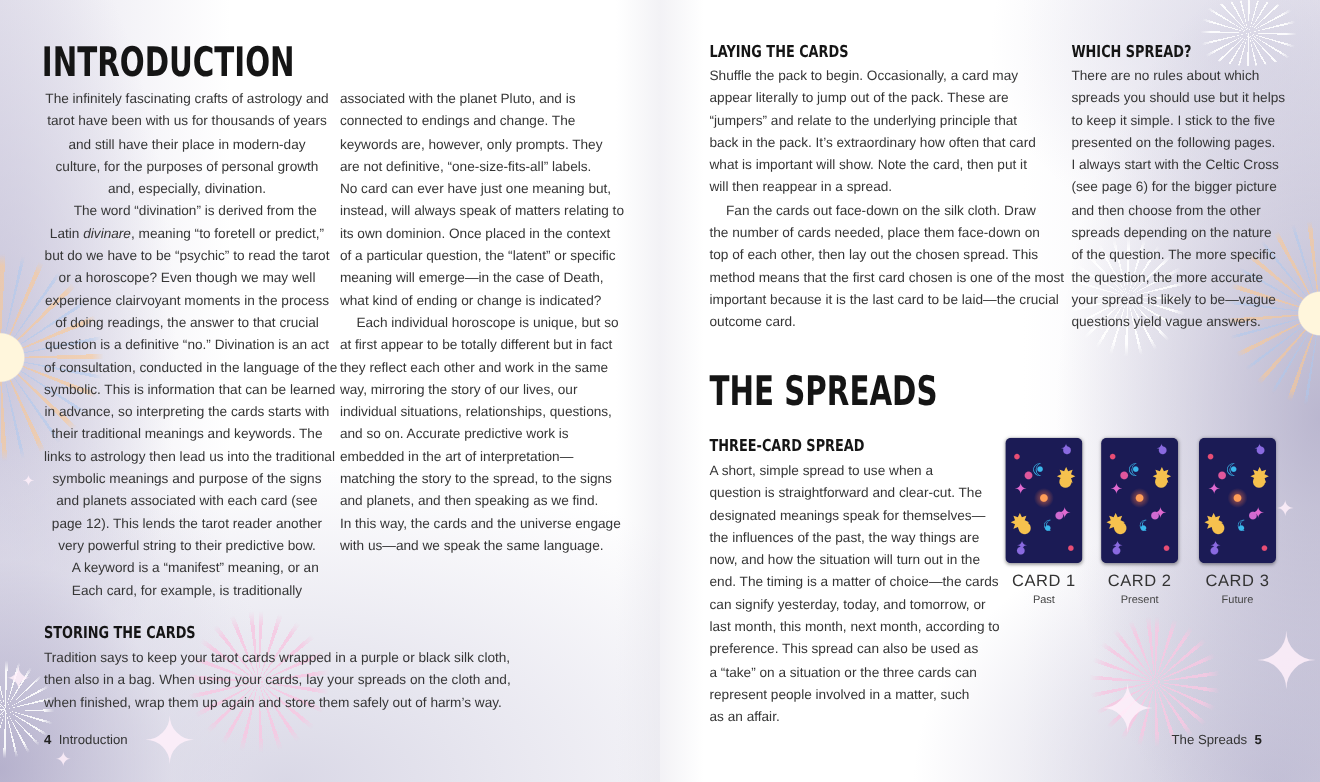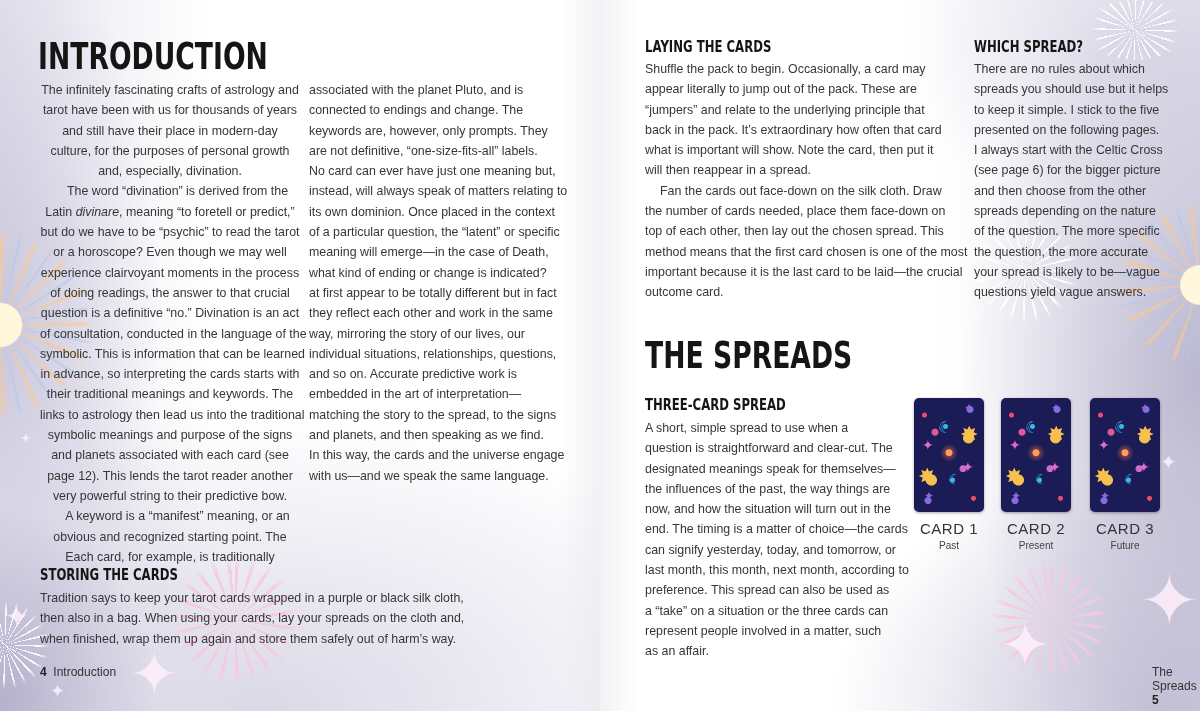--- a/index.html
+++ b/index.html
@@ -143,35 +143,35 @@
     <span class="line">of consultation, conducted in the language of the</span>
     <span class="line">symbolic. This is information that can be learned</span>
     <span class="line">in advance, so interpreting the cards starts with</span>
     <span class="line">their traditional meanings and keywords. The</span>
     <span class="line">links to astrology then lead us into the traditional</span>
     <span class="line">symbolic meanings and purpose of the signs</span>
     <span class="line">and planets associated with each card (see</span>
     <span class="line">page 12). This lends the tarot reader another</span>
     <span class="line">very powerful string to their predictive bow.</span>
     <span class="line" style="padding-left:15px;">A keyword is a “manifest” meaning, or an</span>
-    <span class="line">obvious and recognized starting point. The</span>
     <span class="line">Each card, for example, is traditionally</span>
   </div>
 
   <div class="body" style="left:309px; top:80px; width:250px;">
     <span class="line">associated with the planet Pluto, and is</span>
     <span class="line">connected to endings and change. The</span>
     <span class="line">keywords are, however, only prompts. They</span>
     <span class="line">are not definitive, “one-size-fits-all” labels.</span>
     <span class="line">No card can ever have just one meaning but,</span>
     <span class="line">instead, will always speak of matters relating to</span>
     <span class="line">its own dominion. Once placed in the context</span>
     <span class="line">of a particular question, the “latent” or specific</span>
     <span class="line">meaning will emerge—in the case of Death,</span>
     <span class="line">what kind of ending or change is indicated?</span>
+    <span class="line" style="padding-left:15px;">Each individual horoscope is unique, but so</span>
     <span class="line">at first appear to be totally different but in fact</span>
     <span class="line">they reflect each other and work in the same</span>
     <span class="line">way, mirroring the story of our lives, our</span>
     <span class="line">individual situations, relationships, questions,</span>
     <span class="line">and so on. Accurate predictive work is</span>
     <span class="line">embedded in the art of interpretation—</span>
     <span class="line">matching the story to the spread, to the signs</span>
     <span class="line">and planets, and then speaking as we find.</span>
     <span class="line">In this way, the cards and the universe engage</span>
     <span class="line">with us—and we speak the same language.</span>
@@ -277,17 +277,17 @@
       <span class="star" style="left:34px; top:74px; font-size:14px; color:#3ab7ec;">☾</span>
       <span class="star" style="left:8px; top:40px; font-size:14px; color:#e06ad0;">✦</span>
       <span class="star" style="left:48px; top:62px; font-size:14px; color:#e06ad0;">✦</span>
       <span class="star" style="left:50px; top:4px; font-size:12px; color:#8a6ae0;">✦</span>
       <span class="star" style="left:10px; top:92px; font-size:12px; color:#8a6ae0;">✦</span>
     </div>
     <div class="card-label">CARD 3</div>
     <div class="card-sub">Future</div>
   </div>
 
-  <div class="footer" style="left:1152px;">
+  <div class="footer" style="left:1065px;">
     <span>The Spreads</span>&nbsp;
     <b>5</b>
   </div>
 </div>
 
 </body></html>

